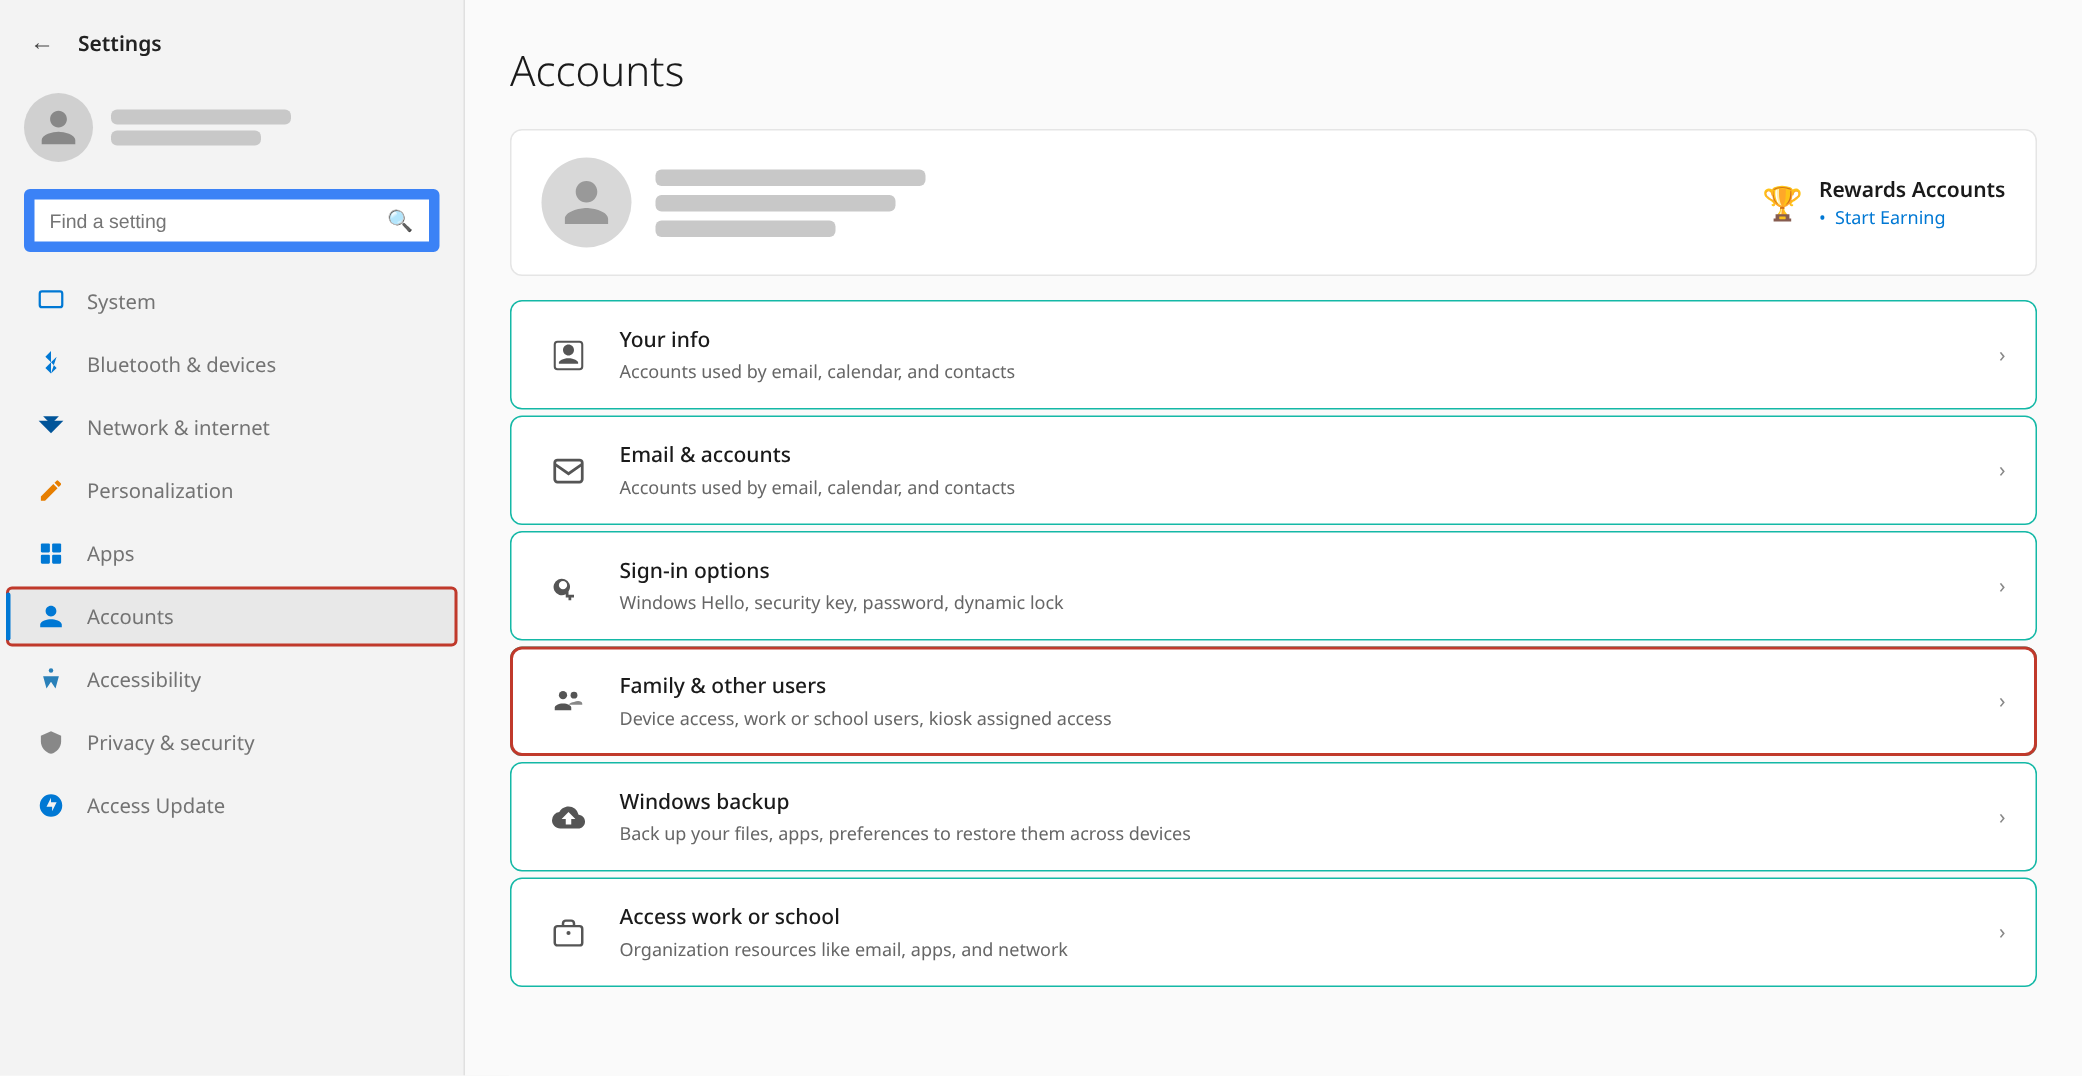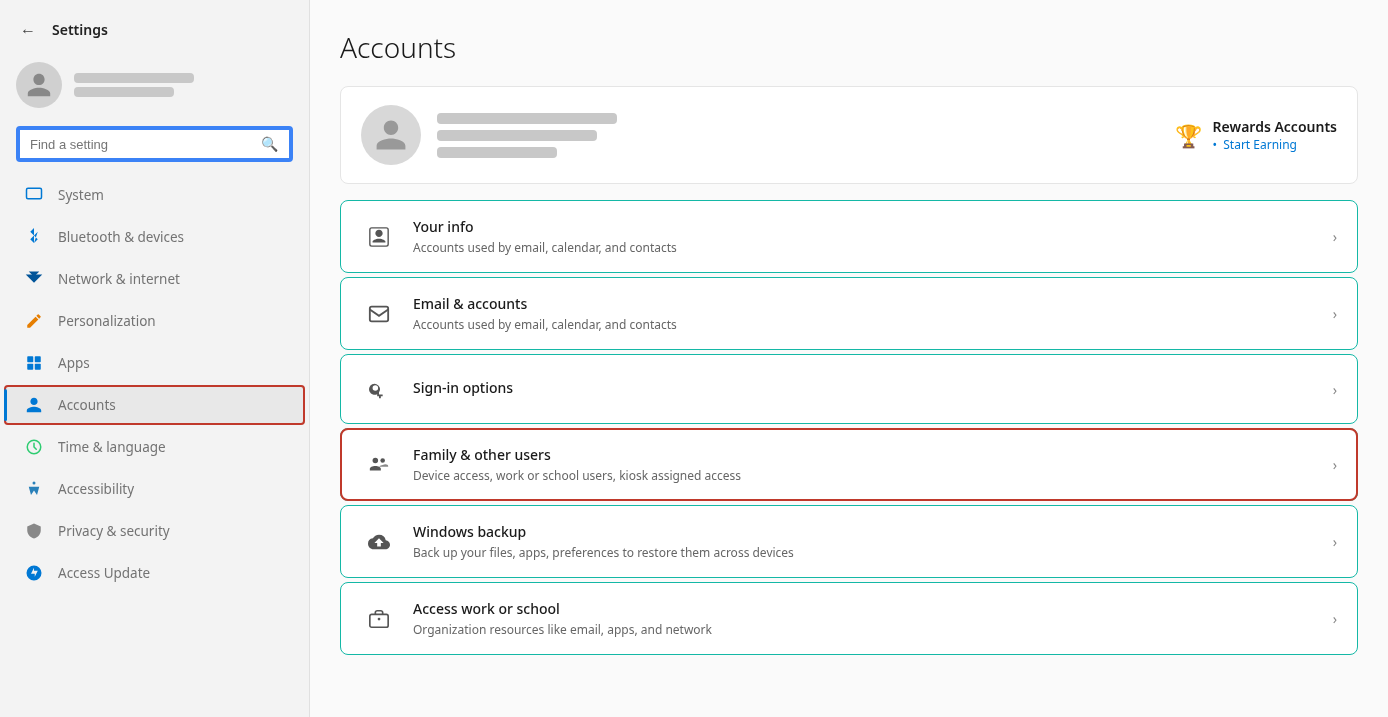--- a/index.html
+++ b/index.html
@@ -85,21 +85,21 @@
     }
 
     .blur-line.wide { width: 120px; }
     .blur-line.medium { width: 100px; }
 
     .search-box {
       margin: 4px 16px 8px 16px;
       display: flex;
       align-items: center;
       background: #fff;
-      border: 4px solid #3b82f6;
+      border: 7px solid #3b82f6;
       border-radius: 4px;
       padding: 6px 10px;
       gap: 8px;
     }
 
     .search-box input {
       border: none;
       outline: none;
       flex: 1;
       font-size: 13px;
@@ -411,29 +411,20 @@
 
     <div class="nav-item active active-outline">
       <div class="nav-icon icon-accounts">
         <svg class="nav-svg" viewBox="0 0 24 24" fill="currentColor">
             <path d="M12 12c2.7 0 4.8-2.1 4.8-4.8S14.7 2.4 12 2.4 7.2 4.5 7.2 7.2 9.3 12 12 12zm0 2.4c-3.2 0-9.6 1.6-9.6 4.8v2.4h19.2v-2.4c0-3.2-6.4-4.8-9.6-4.8z"></path>
           </svg>
       </div>
       <span class="nav-label">Accounts</span>
     </div>
 
-    <div class="nav-item">
-      <div class="nav-icon icon-time">
-        <svg class="nav-svg" viewBox="0 0 24 24" fill="currentColor">
-            <circle cx="12" cy="12" r="9" fill="none" stroke="#2ecc71" stroke-width="2"></circle>
-            <path d="M12 7v5l3 3" stroke="#2ecc71" stroke-width="2" fill="none" stroke-linecap="round"></path>
-          </svg>
-      </div>
-      <span class="nav-label">Time &amp; language</span>
-    </div>
 
 
     <div class="nav-item">
       <div class="nav-icon icon-accessibility">
         <svg class="nav-svg" viewBox="0 0 24 24" fill="#2980b9">
             <circle cx="12" cy="4" r="2"></circle>
             <path d="M19 9H5l3 11 4-6 4 6 3-11z"></path>
           </svg>
       </div>
       <span class="nav-label">Accessibility</span>
@@ -517,20 +508,21 @@
     <div class="card-chevron">›</div>
   </div>
       <div class="settings-card">
     <div class="card-icon">
       <svg width="22" height="22" viewBox="0 0 24 24" fill="#555">
             <path d="M12.65 10A6 6 0 1010 17.65V20h2v2h2v-2h2v-2h-4v-2.35A6 6 0 0012.65 10zm-4.65 4a3 3 0 110-6 3 3 0 010 6z"></path>
           </svg>
     </div>
     <div class="card-text">
       <div class="card-title">Sign-in options</div>
+      <div class="card-desc">Windows Hello, security key, password, dynamic lock</div>
     </div>
     <div class="card-chevron">›</div>
   </div>
       <div class="settings-card highlighted">
     <div class="card-icon">
       <svg width="22" height="22" viewBox="0 0 24 24" fill="#555">
             <circle cx="8" cy="7" r="3"></circle>
             <circle cx="16" cy="7" r="2.5"></circle>
             <path d="M8 13c-3.3 0-6 1.5-6 3v2h12v-2c0-1.5-2.7-3-6-3z"></path>
             <path d="M16 12c-1.5 0-3 0.8-3.7 2H22v-1c0-1.2-2.7-2.7-6-1z" opacity="0.7"></path>

